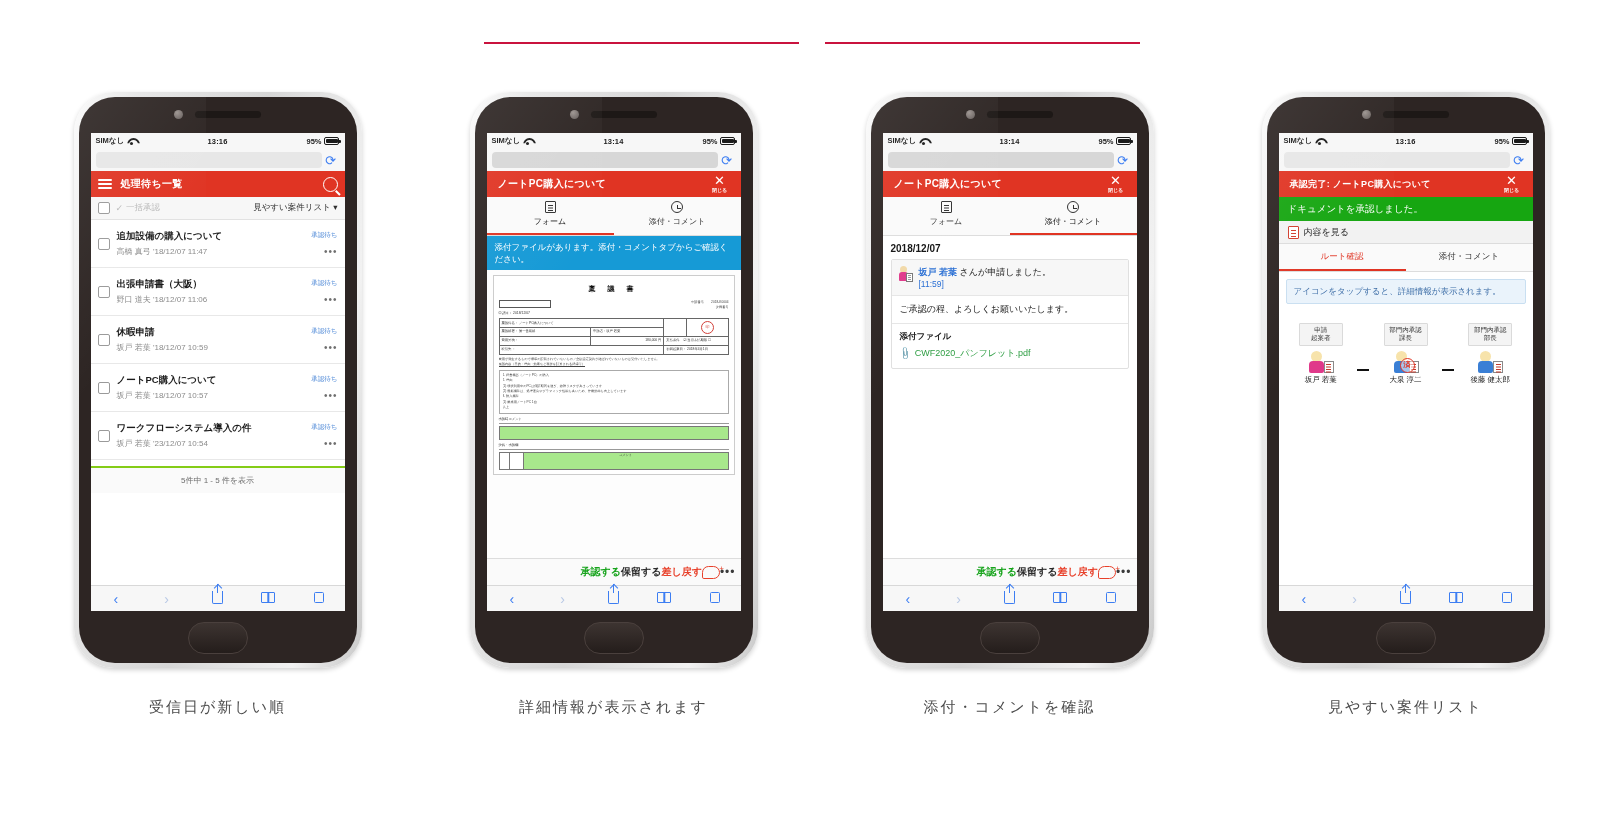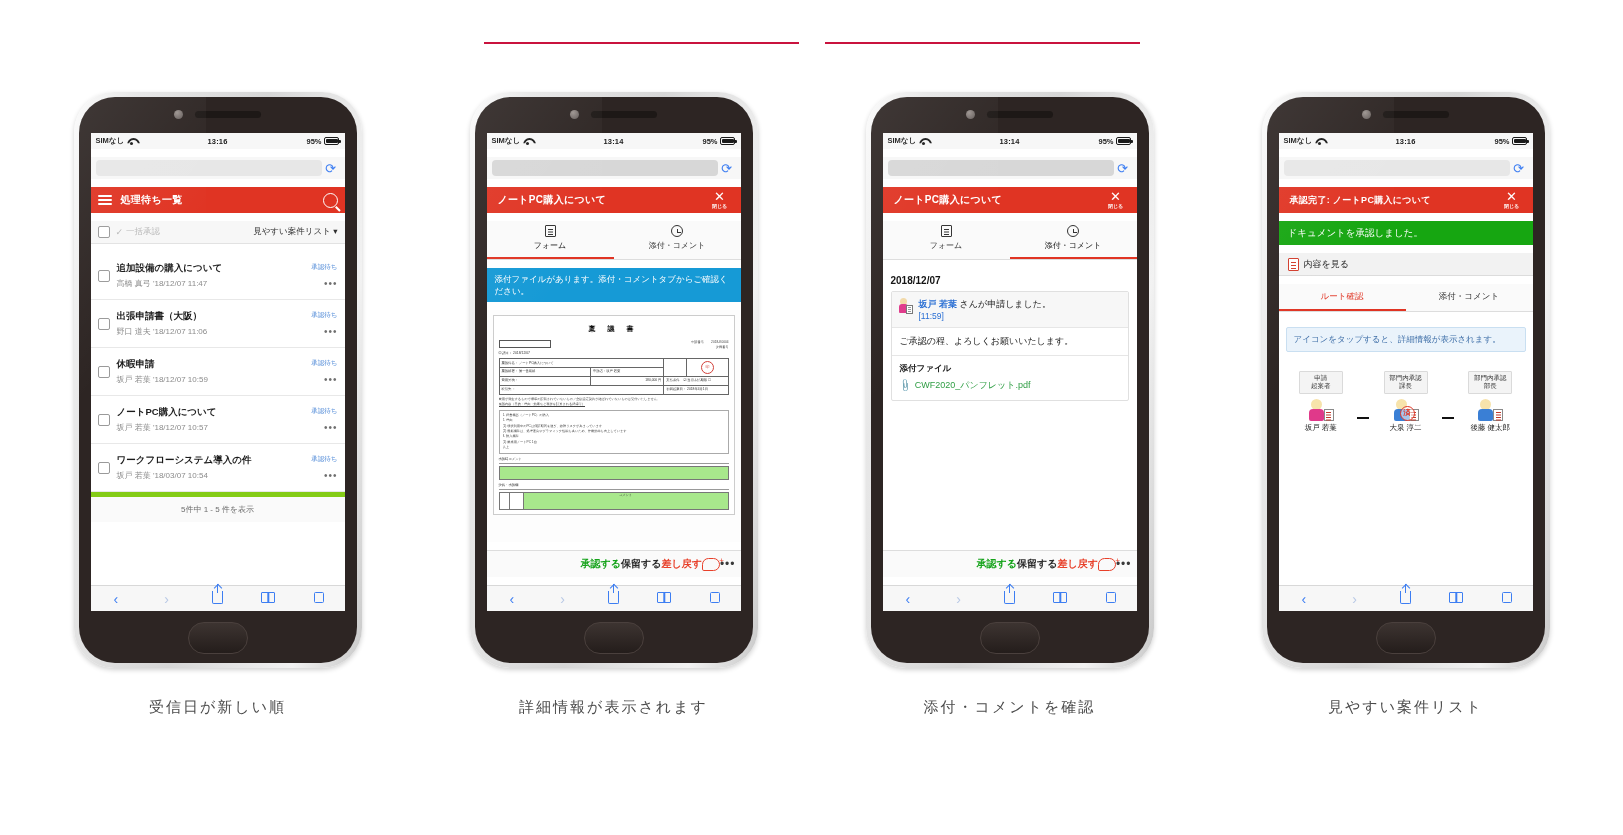--- a/index.html
+++ b/index.html
@@ -65,21 +65,20 @@
     border:1px solid #4a403d;
   }
 
   
   .screen {
     width: 100%; height: 100%;
     background: #fff; overflow: hidden;
     display: flex; flex-direction: column;
     font-size: 9px; color: #222;
     position: relative;
-    gap: 8px;
   }
 
   
   .statusbar {
     height: 16px; background: #f7f7f7; flex: 0 0 auto;
     display: flex; align-items: center; padding: 0 5px;
     font-size: 7.5px; color: #1a1a1a; font-weight: bold;
   }
   .sb-left { display:flex; align-items:center; gap:3px; width:34%; }
   .sb-center { width: 32%; text-align:center; letter-spacing:.2px;}
@@ -185,21 +184,21 @@
     display:flex; align-items:center; gap:7px;
     padding:6px 7px; border-bottom:1px solid #e8e8e8; position:relative;
     min-height:48px;
   }
   .li-body { flex:1; min-width:0; }
   .li-title{ font-size:9.5px; font-weight:bold; color:#1b1b1b; line-height:1.3; }
   .li-sub{ font-size:8px; color:#8b8b8b; margin-top:3px; }
   .li-right{ width:34px; text-align:right; }
   .li-status{ font-size:6.5px; color:#4a86d6; display:block; margin-bottom:7px;}
   .li-dots{ font-size:10px; color:#6f6f6f; letter-spacing:1px; line-height:6px;}
-  .list-footer{ text-align:center; font-size:8px; color:#6d6d6d; padding:7px 0; background:#fafafa; border-top:5px solid #84cc16;}
+  .list-footer{ text-align:center; font-size:8px; color:#6d6d6d; padding:7px 0; background:#fafafa; border-top:2px solid #84cc16;margin-top:6px;}
 
   
   .safari-bottom {
     height:26px; background:#f7f7f7; border-top:1px solid #d8d8d8;
     display:flex; align-items:center; justify-content:space-around;
     flex:0 0 auto; color:#3d7ef2; font-size:13px;
   }
   .sbi { width:26px; text-align:center; line-height:1; }
   .sbi.dim { color:#b9c9e6; }
   .ico-share{display:inline-block;width:11px;height:13px;border:1.4px solid #3d7ef2;border-top:none;border-radius:0 0 2px 2px;position:relative;}
@@ -388,21 +387,21 @@
               </div>
               <div class="li-right">
                 <span class="li-status">承認待ち</span>
                 <span class="li-dots">•••</span>
               </div>
             </div>
             <div class="list-item">
               <div class="cbox"></div>
               <div class="li-body">
                 <div class="li-title">ワークフローシステム導入の件</div>
-                <div class="li-sub">坂戸 若葉 '18/03/07 10:54</div>
+                <div class="li-sub">坂戸 若葉 '23/12/07 10:54</div>
               </div>
               <div class="li-right">
                 <span class="li-status">承認待ち</span>
                 <span class="li-dots">•••</span>
               </div>
             </div>
             <div class="list-footer">5件中 1 - 5 件を表示</div>
           </div>
 
           <div class="safari-bottom">

